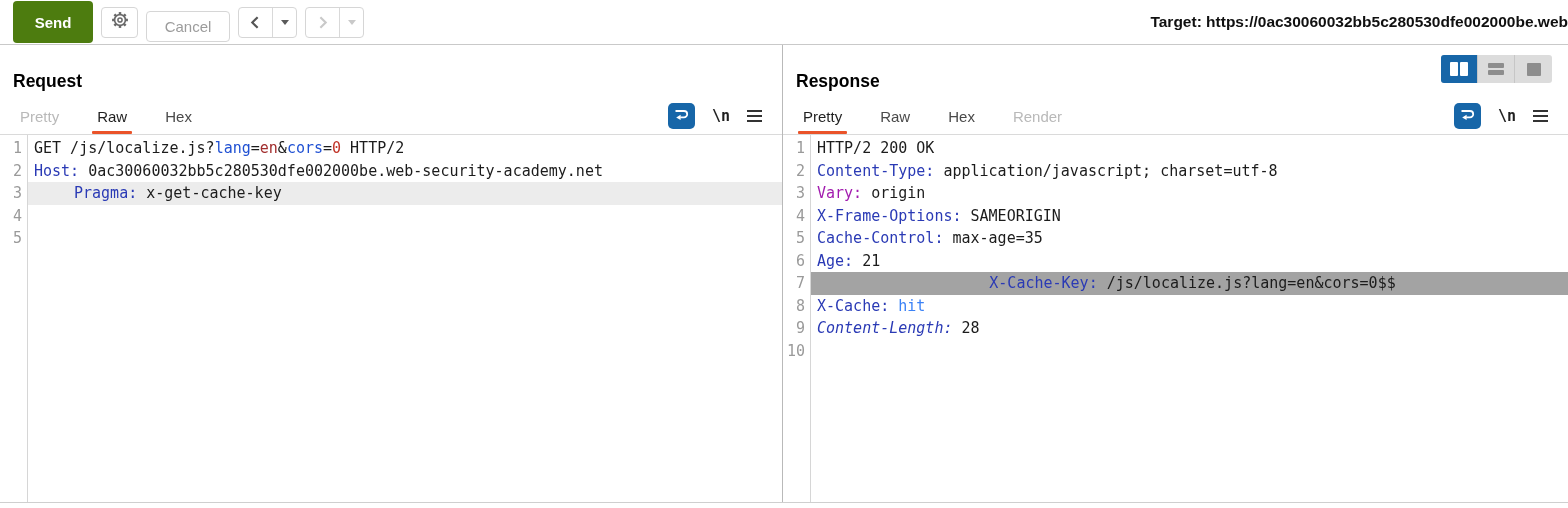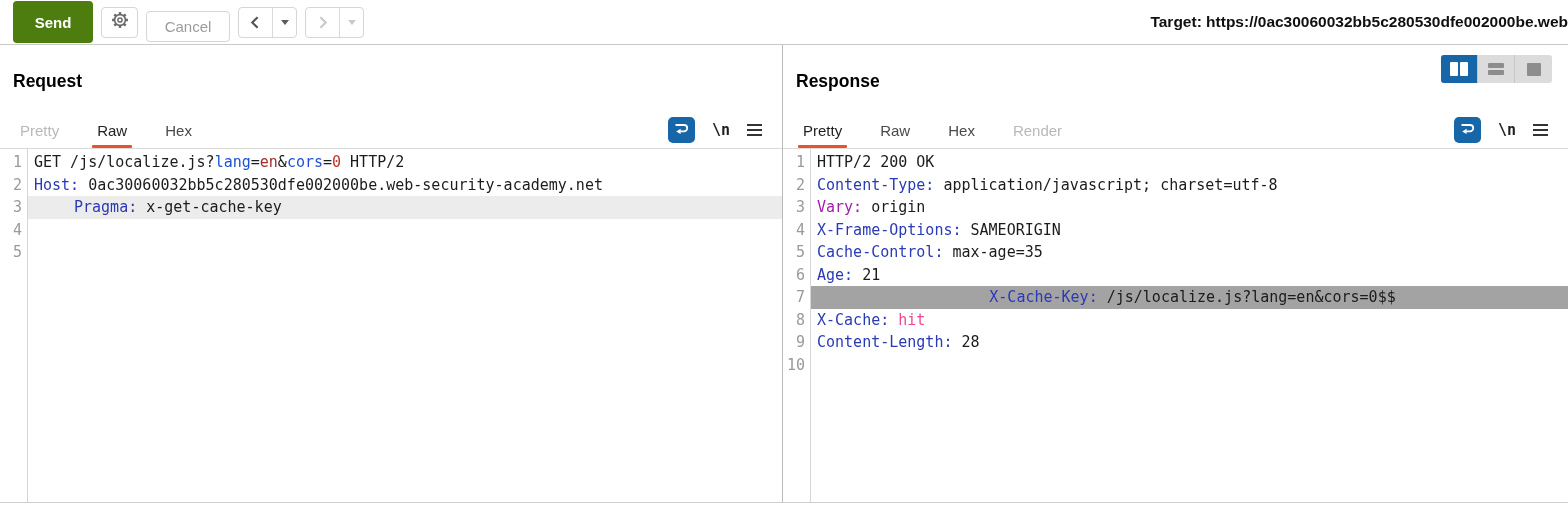--- a/index.html
+++ b/index.html
@@ -27,21 +27,21 @@
     white-space:nowrap; overflow:hidden; flex:0 1 auto; }
 
   
   .main { display:flex; height:458px; border-bottom:1px solid #cfcfcf; }
   .panel { display:flex; flex-direction:column; position:relative; background:#fff; }
   .panel.request { width:783px; border-right:1px solid #b9b9b9; }
   .panel.response { flex:1; min-width:0; }
 
   .panel-title { margin:26px 0 1px 13px; font-size:17.5px; font-weight:bold; color:#000000; }
 
-  .tabs-row { display:flex; align-items:flex-end; margin-top:20px; height:36px;
+  .tabs-row { display:flex; align-items:flex-end; margin-top:6px; height:36px;
     padding:0 20px 0 20px; border-bottom:1px solid #dadada; }
   .tabs { display:flex; align-items:flex-end; height:100%; }
   .tab { margin-right:38px; padding-bottom:9px; font-size:15px; position:relative; cursor:pointer; }
   .tab.normal { color:#4a4a4a; }
   .tab.dim { color:#b9b9b9; }
   .tab.active { color:#1f1f1f; }
   .tab.active::after { content:""; position:absolute; left:-5px; right:-5px; bottom:0;
     height:3px; background:#ea5329; border-radius:1px; }
 
   .editor-icons { margin-left:auto; display:flex; align-items:center; gap:17px; padding-bottom:5px; }
@@ -246,25 +246,25 @@
         <div class="code-line">
           <span class="gutter" style="color: rgb(154, 154, 154);">6</span>
           <span class="line-content"><span style="color: rgb(42, 58, 181);">Age:</span><span style="color: rgb(28, 28, 28);"> 21</span></span>
         </div>
         <div class="code-line">
           <span class="gutter" style="color: rgb(154, 154, 154);">7</span>
           <span class="line-content" style="background: #a3a3a3; text-align: center;"><span style="color: rgb(42, 58, 181);">X-Cache-Key:</span><span style="color: rgb(28, 28, 28);"> /js/localize.js?lang=en&amp;cors=0$$</span></span>
         </div>
         <div class="code-line">
           <span class="gutter" style="color: rgb(154, 154, 154);">8</span>
-          <span class="line-content"><span style="color: rgb(42, 58, 181);">X-Cache:</span><span style="color: #ec4899;"> hit</span></span>
+          <span class="line-content"><span style="color: rgb(42, 58, 181);">X-Cache:</span><span style="color: #3b82f6;"> hit</span></span>
         </div>
         <div class="code-line">
           <span class="gutter" style="color: rgb(154, 154, 154);">9</span>
-          <span class="line-content"><span style="color: rgb(42, 58, 181);">Content-Length:</span><span style="color: rgb(28, 28, 28);"> 28</span></span>
+          <span class="line-content"><span style="color: rgb(42, 58, 181); font-style: italic;">Content-Length:</span><span style="color: rgb(28, 28, 28);"> 28</span></span>
         </div>
         <div class="code-line">
           <span class="gutter" style="color: rgb(154, 154, 154);">10</span>
           <span class="line-content"></span>
         </div>
       </div>
   </div>
 </div>
 
 </body></html>

